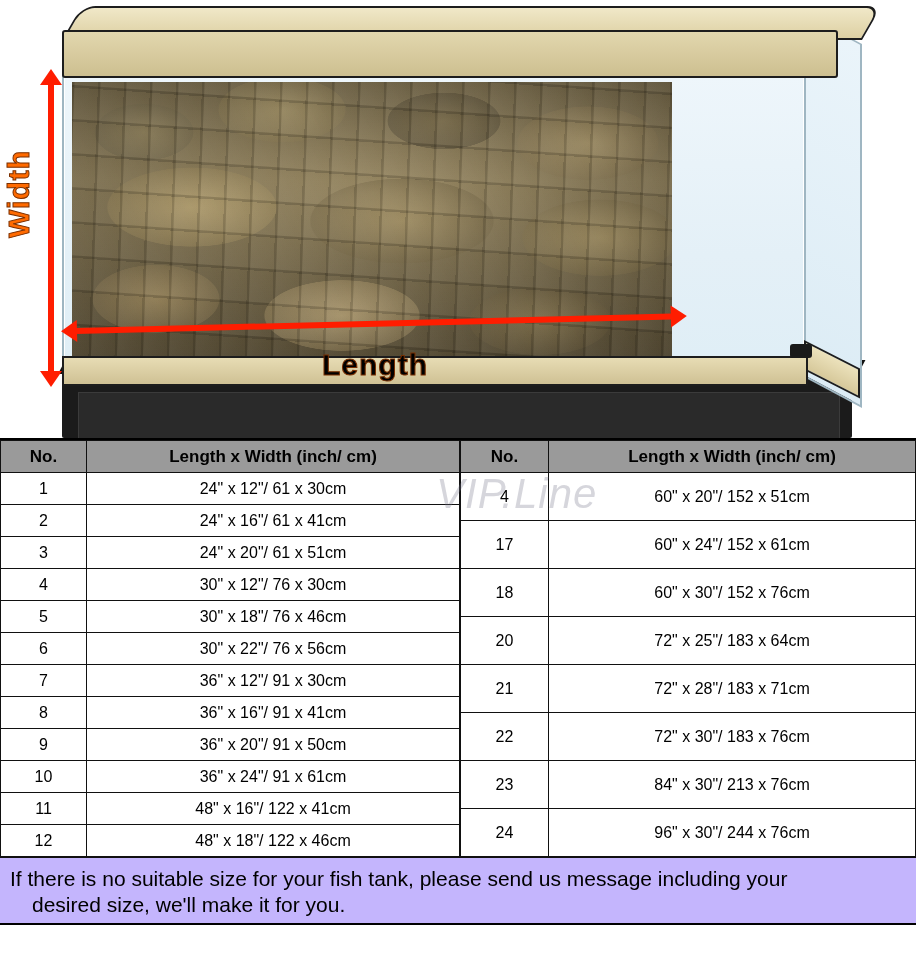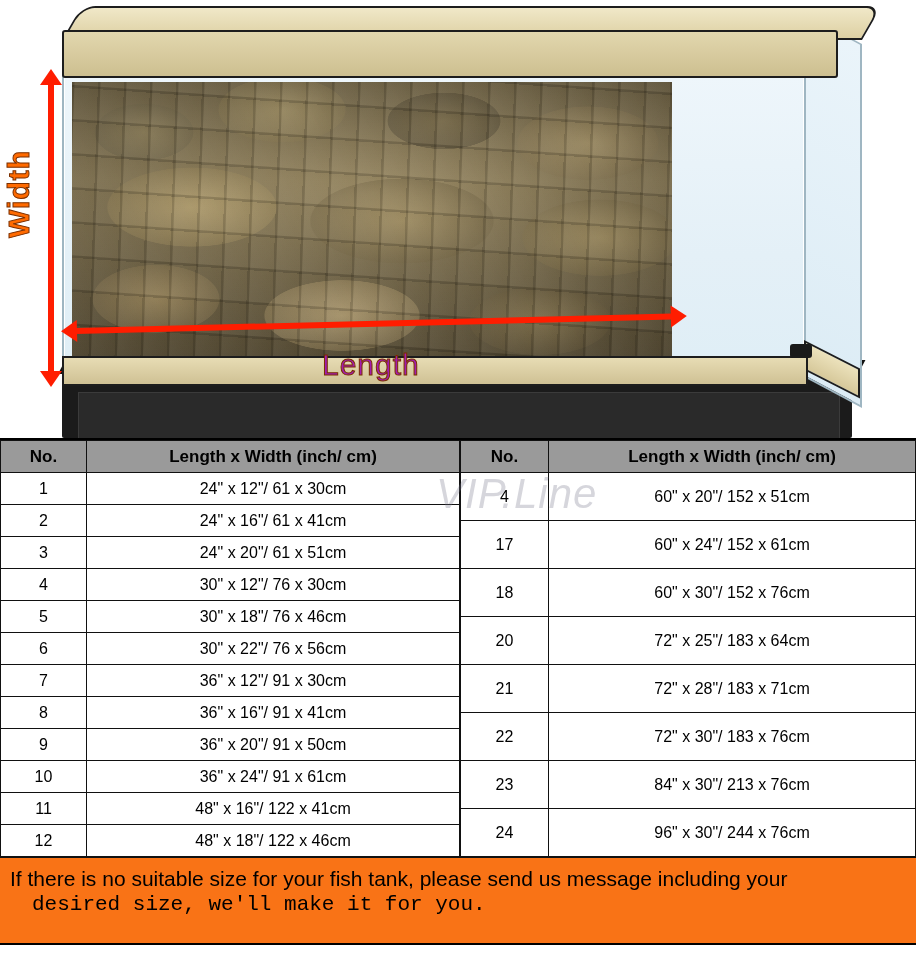--- a/index.html
+++ b/index.html
@@ -223,22 +223,22 @@
     -webkit-text-stroke: 1px #7a2f00;
     writing-mode: vertical-rl;
     transform: rotate(180deg);
     letter-spacing: 1px;
   }
   .label-length {
     position: absolute;
     left: 322px;
     top: 348px;
     font-size: 30px;
-    font-weight: normal;
-    color: #a21caf;
+    font-weight: bold;
+    color: #000000;
     -webkit-text-stroke: 1px #7a2f00;
     letter-spacing: 1px;
   }
 
   
   .watermark {
     position: absolute;
     left: 436px;
     top: 470px;
     font-family: Liberation Sans, sans-serif;
@@ -278,28 +278,28 @@
     background: #9a9a9a;
     font-weight: bold;
     font-size: 17px;
   }
   .size-table col.no { width: 86px; }
   .size-table.right col.no { width: 88px; }
 
   .note {
     border-top: 1px solid #111;
     border-bottom: 2px solid #000;
-    padding: 8px 10px 24px 10px;
+    padding: 8px 10px 4px 10px;
     font-size: 21px;
     line-height: 1.25;
     color: #000;
     text-align: left;
-    background: #f97316;
-  }
-  .note-line2 { padding-left: 22px; display: block; font-family: Liberation Mono, monospace; }
+    background: #c4b5fd;
+  }
+  .note-line2 { padding-left: 22px; display: block; }
   .bottom-pad { height: 18px; background: #fff; }
 </style>
 </head>
 <body>
 
 <div class="page">
 
   <div class="illustration">
     <div class="stand"></div>
     <div class="stand-top"></div>

